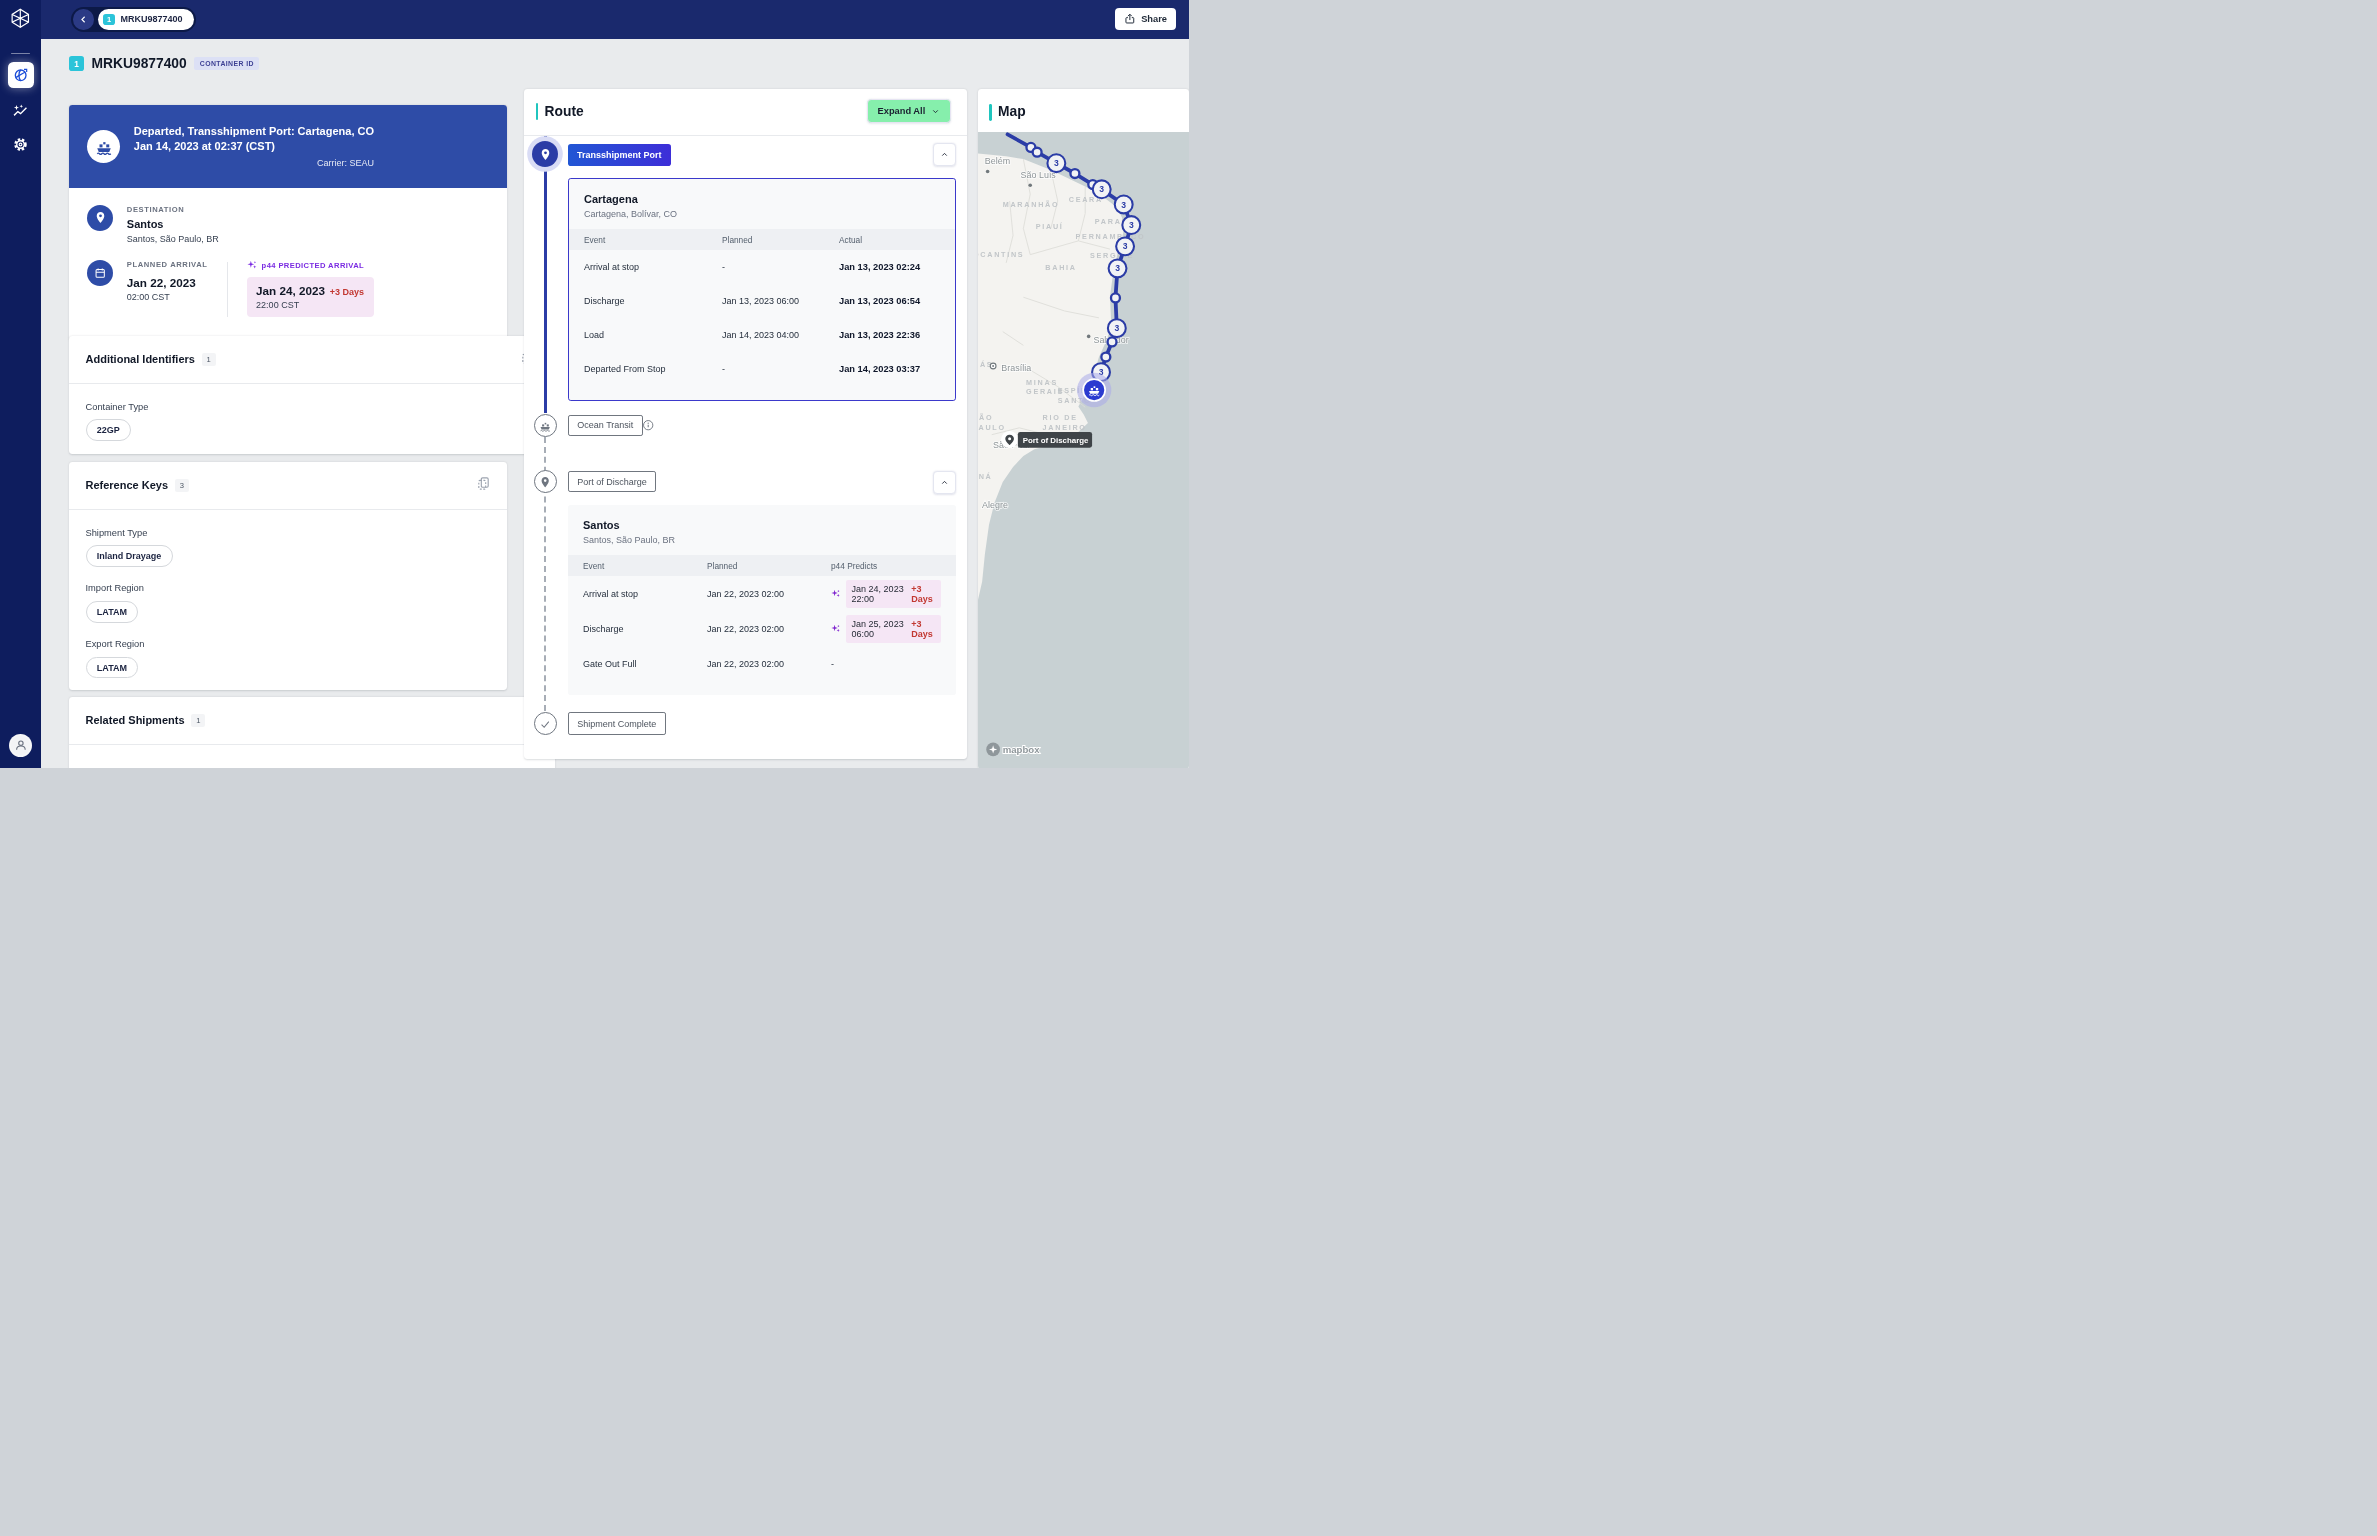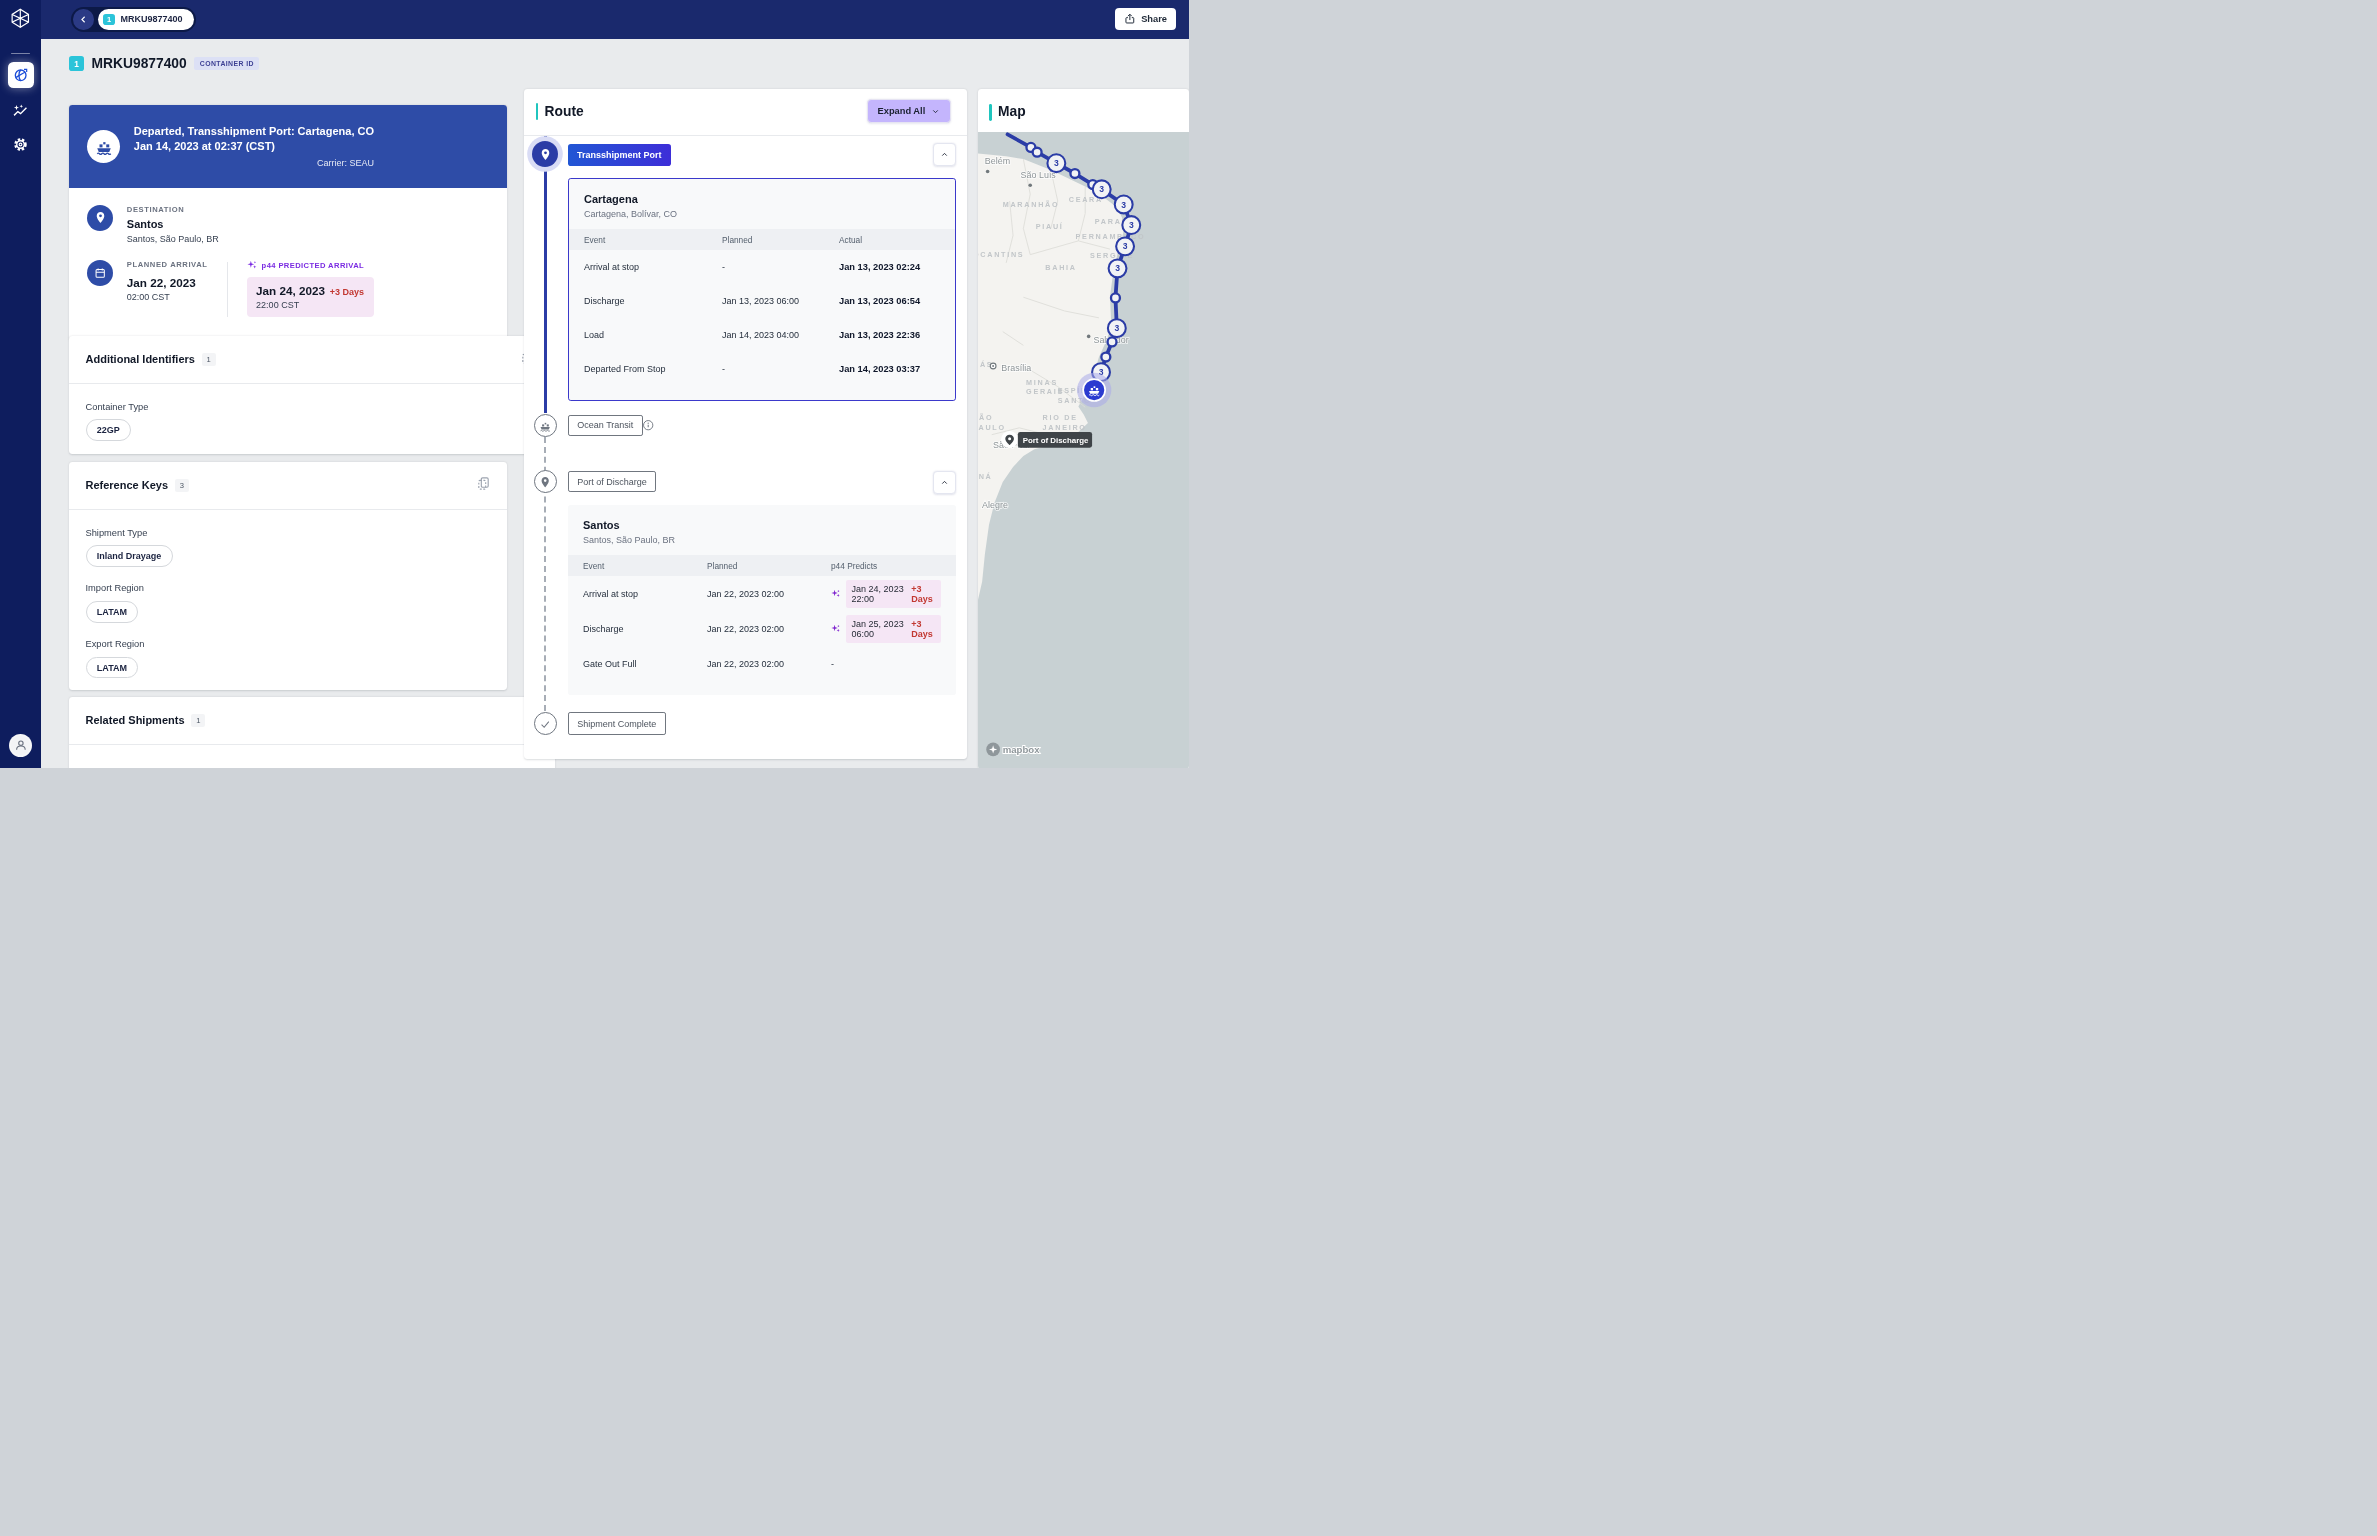--- a/index.html
+++ b/index.html
@@ -63,21 +63,21 @@
   .id-body { padding:18px 16.5px; }
   .field { margin-bottom:16.5px; }
   .field:last-child { margin-bottom:0; }
   .field-label { font-size:9.3px; color:#374151; }
   .pill { display:inline-block; margin-top:7.6px; border:0.7px solid #D5D8DC; border-radius:11px; padding:4.8px 10.3px; font-size:9px; font-weight:bold; color:#1B2340; background:#fff; }
   
   .panel-route { left:524px; top:89px; width:443px; height:670px; }
   .pr-header { position:relative; height:47px; border-bottom:0.7px solid #E8EAED; }
   .teal-bar { position:absolute; left:11.7px; top:14.4px; width:2.8px; height:16.5px; background:#20C5BE; border-radius:1.4px; }
   .pr-title { position:absolute; left:20.6px; top:15px; font-size:13.8px; font-weight:bold; }
-  .expand-btn { position:absolute; right:16px; top:10.3px; height:24px; background:#c4b5fd; border:0.7px solid #E6E4F2; border-radius:4.1px; box-shadow:0 0.7px 2.1px rgba(18,25,97,.10); display:flex; align-items:center; gap:6.2px; padding:0 9.6px; font-family:inherit; font-size:9.3px; font-weight:bold; color:#1A2030; cursor:pointer; }
+  .expand-btn { position:absolute; right:16px; top:10.3px; height:24px; background:#86efac; border:0.7px solid #E6E4F2; border-radius:4.1px; box-shadow:0 0.7px 2.1px rgba(18,25,97,.10); display:flex; align-items:center; gap:6.2px; padding:0 9.6px; font-family:inherit; font-size:9.3px; font-weight:bold; color:#1A2030; cursor:pointer; }
   .tl-solid { position:absolute; left:20px; top:47px; width:2.8px; height:277px; background:#2B3CA6; }
   .tl-dashed { position:absolute; left:20px; top:348px; height:274px; border-left:2.1px dashed #A7ADB6; }
   .tl-node { position:absolute; left:9.6px; width:23.4px; height:23.4px; border-radius:50%; background:#fff; border:1.7px solid #6F7680; color:#6F7680; display:flex; align-items:center; justify-content:center; }
   .tl-node.origin { left:8.3px; width:26px; height:26px; background:#2B3CA6; border:none; color:#fff; box-shadow:0 0 0 4.8px #D9DCF5; }
   .stop-pill { position:absolute; left:44px; top:55px; height:22px; border-radius:2.8px; background:linear-gradient(90deg,#2156D4,#3D2ED8); color:#fff; font-size:9px; font-weight:bold; display:flex; align-items:center; padding:0 9px; }
   .collapse-btn { position:absolute; right:11px; width:23px; height:23px; background:#fff; border:0.7px solid #E4E6F0; border-radius:4.1px; box-shadow:0 0.7px 2.1px rgba(18,25,97,.12); color:#1A2030; display:flex; align-items:center; justify-content:center; cursor:pointer; }
   .stop-card { position:absolute; left:44px; width:388px; background:#F8F9FA; border-radius:2.8px; padding:13.8px 15px; }
   .stop-card.bordered { border:1px solid #3B39CB; }
   .sc-city { font-size:11px; font-weight:bold; }
   .sc-loc { font-size:9px; color:#6B7280; margin-top:4.1px; }

